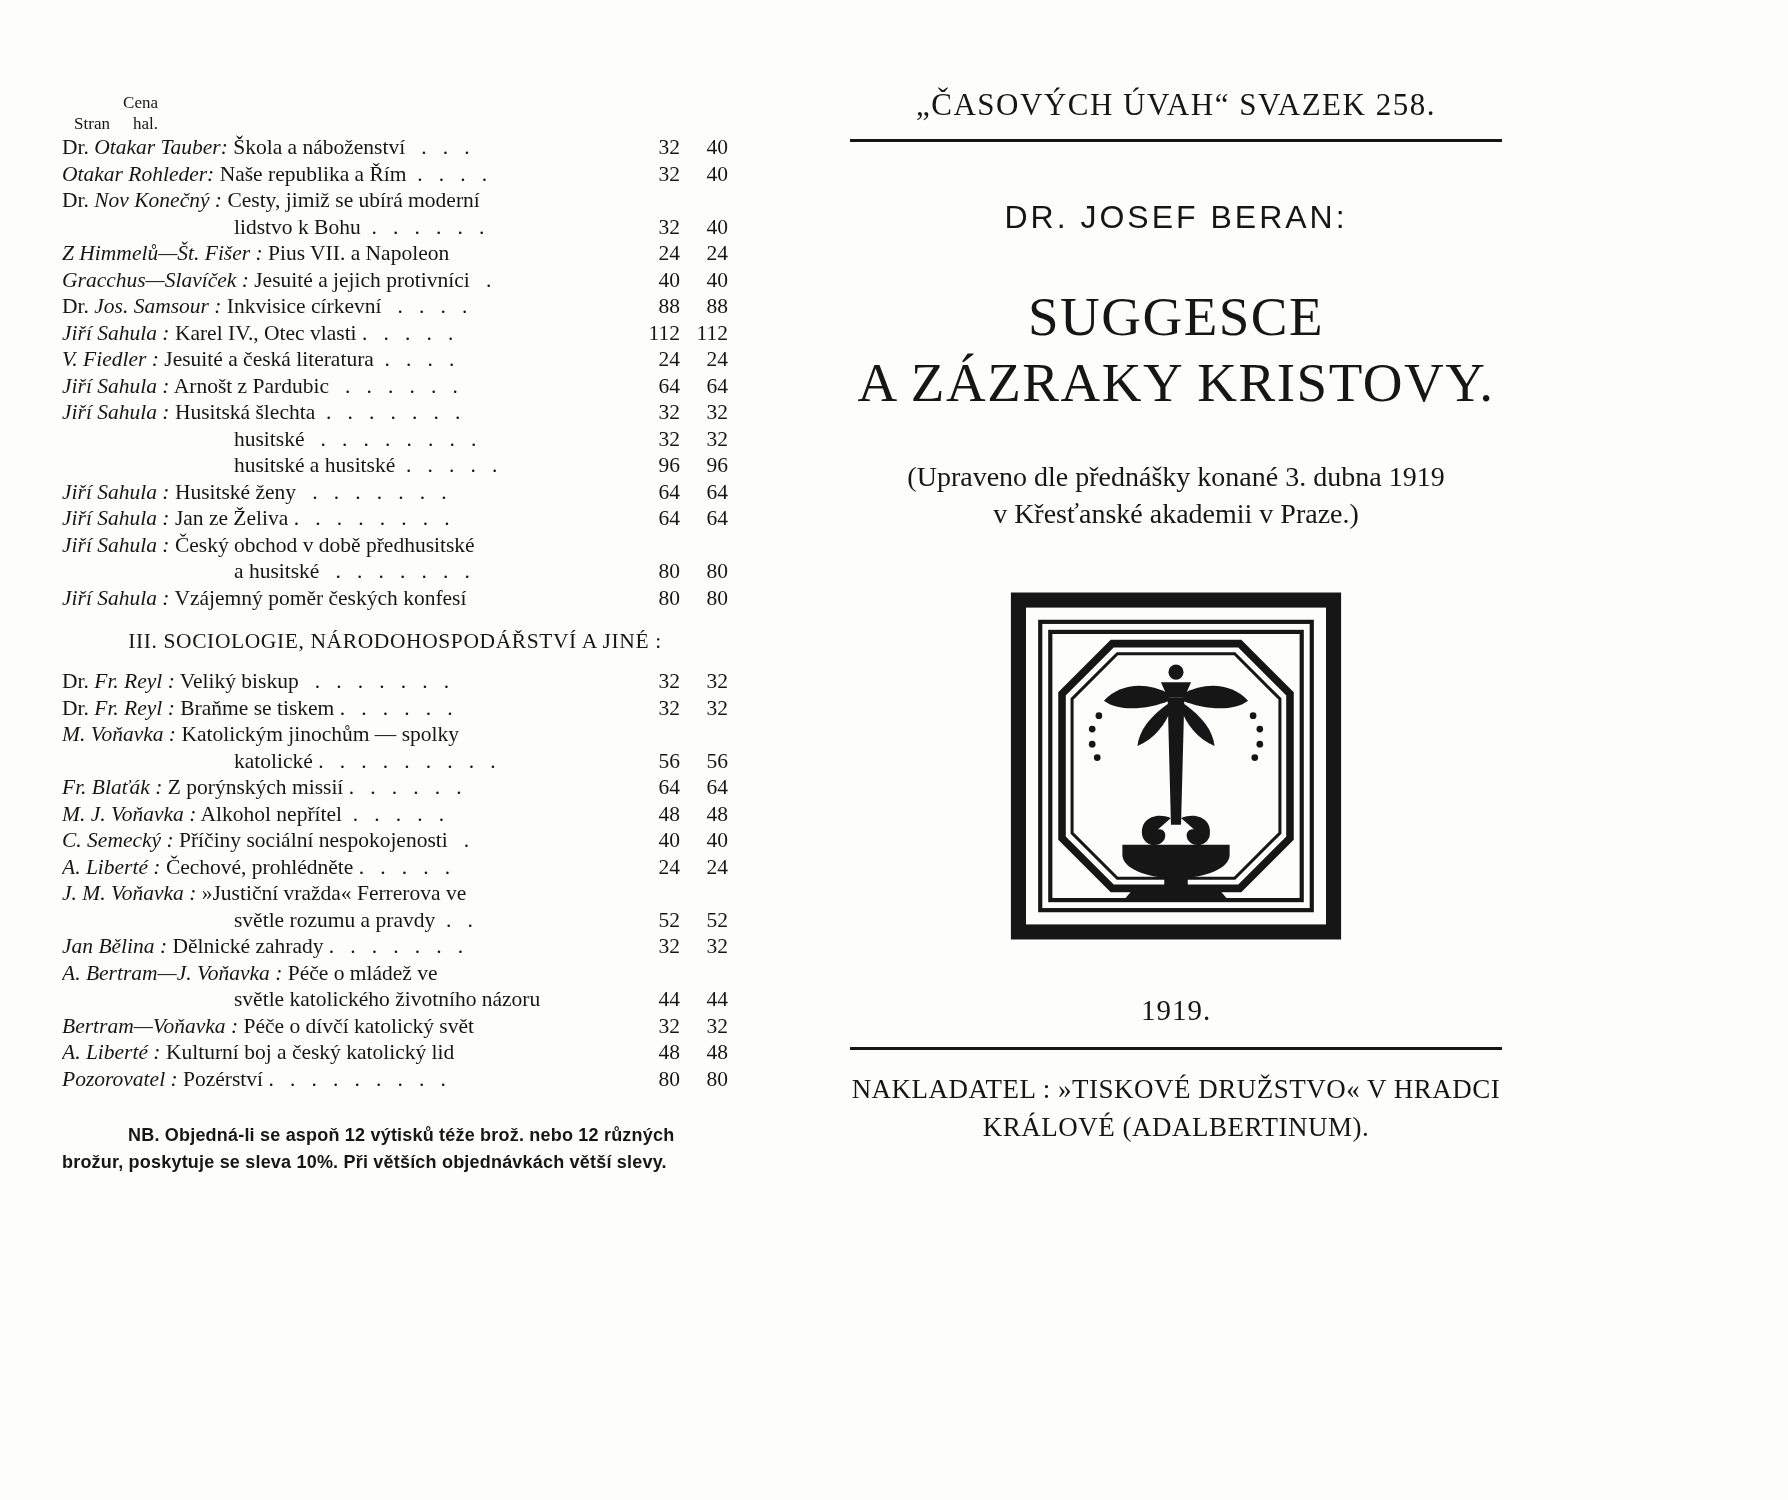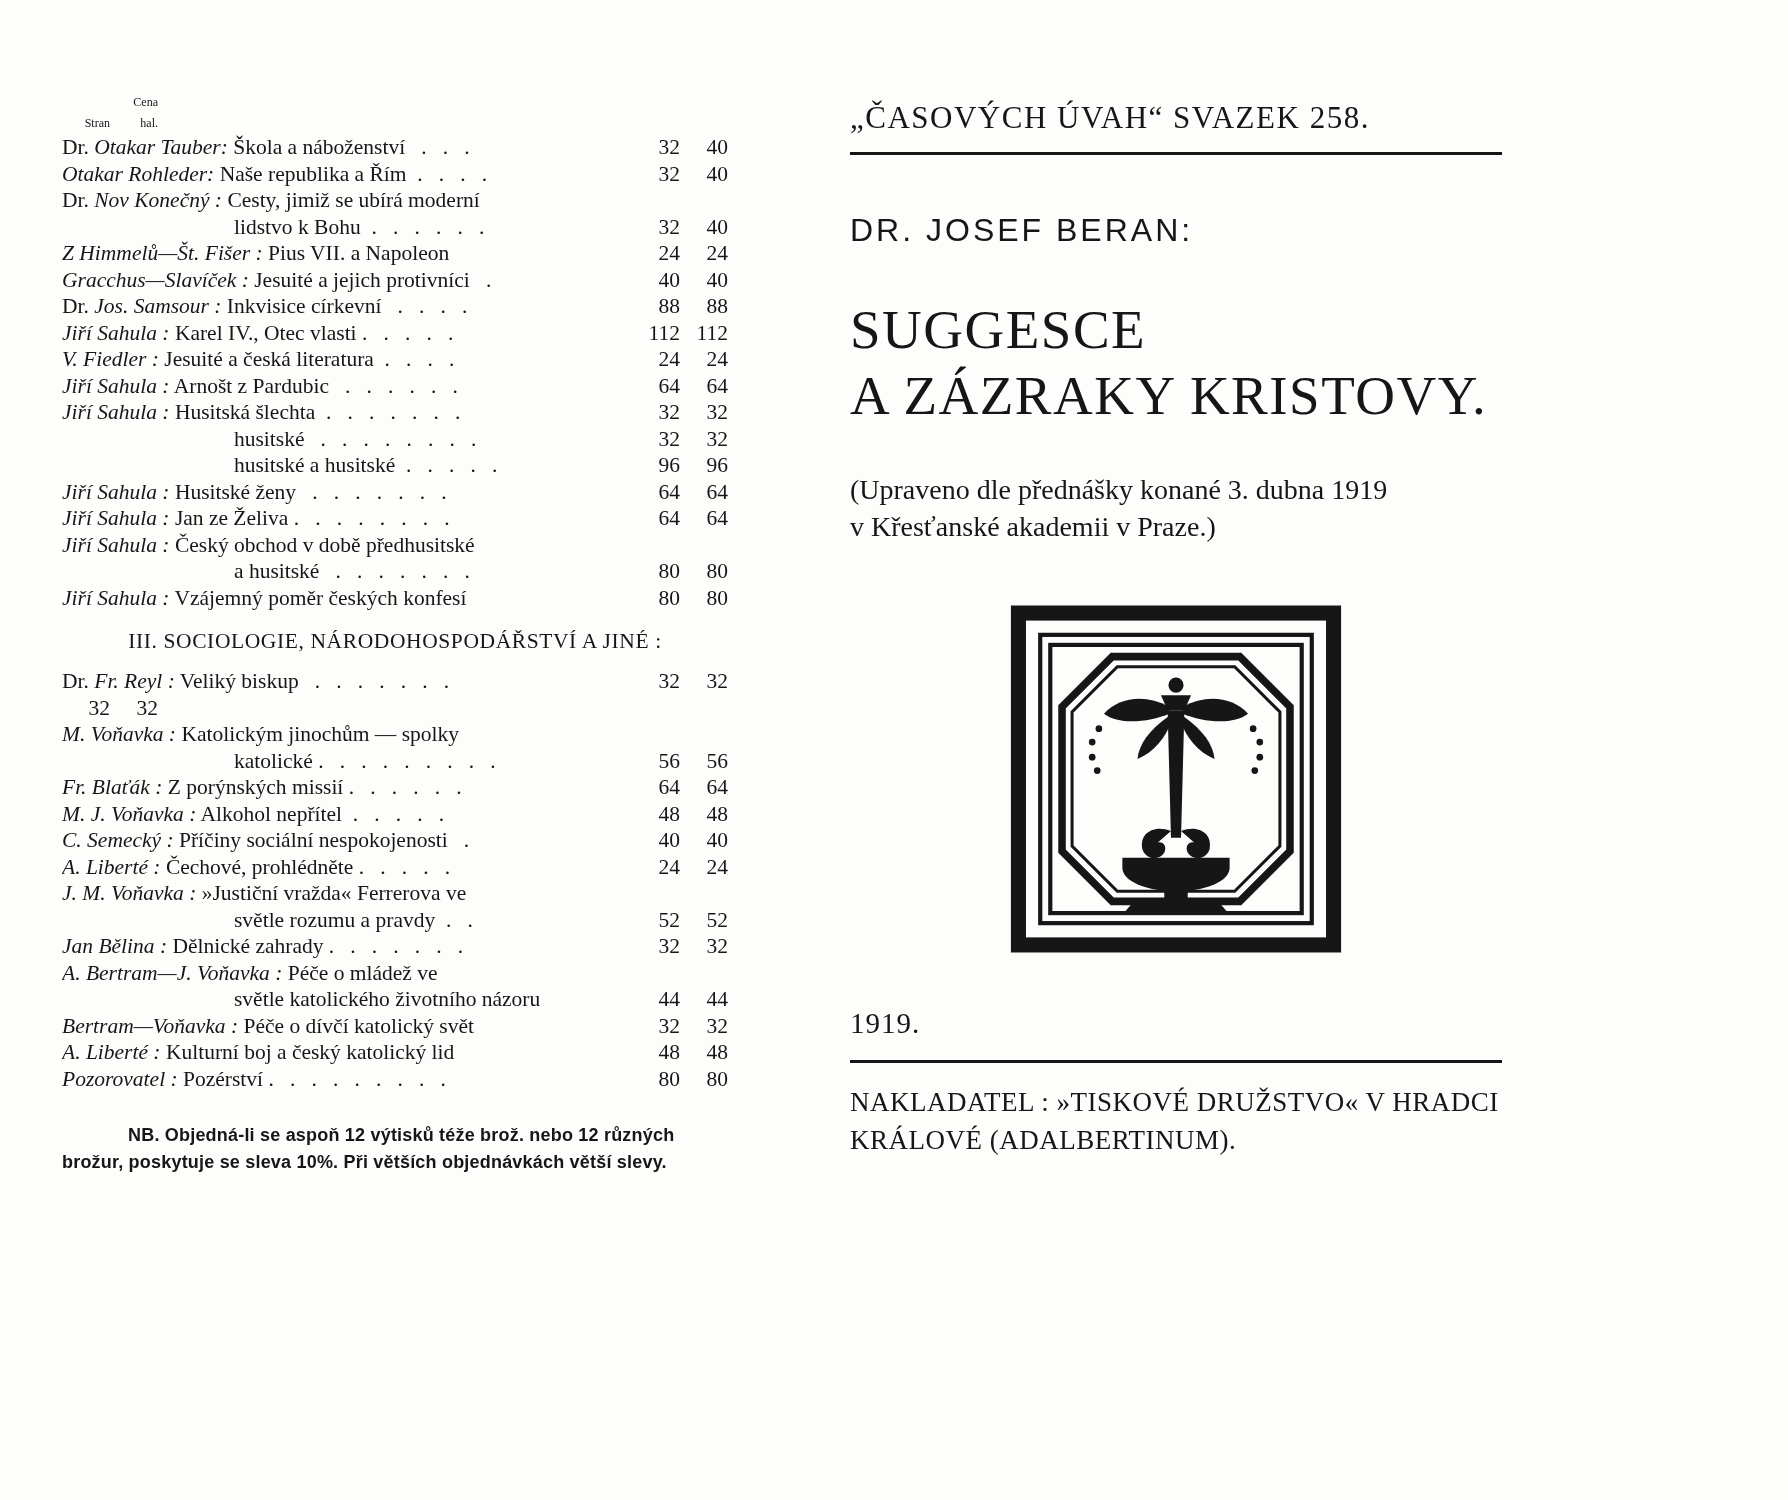--- a/index.html
+++ b/index.html
@@ -5,33 +5,33 @@
   *{box-sizing:border-box}
   html,body{margin:0;padding:0}
   body{
     width:1788px;height:1500px;position:relative;overflow:hidden;
     background:#fdfdfb;color:#161616;
     font-family:"Liberation Serif","DejaVu Serif",serif;
   }
 
   
   .left-page{position:absolute;left:62px;top:92px;width:666px}
-  .col-head{display:flex;font-size:12px;line-height:21px}
+  .col-head{display:flex;font-size:17px;line-height:21px}
   .col-head .ch{white-space:pre}
   .row{display:flex;font-size:21.5px;line-height:26.5px}
   .row .txt{flex:1;white-space:pre;overflow:hidden}
   .row.indent .txt{padding-left:172px}
   .num{width:48px;text-align:right;white-space:pre;flex:0 0 auto}
   .au{font-style:italic}
   .sec-heading{text-align:center;font-size:21.5px;line-height:26px;letter-spacing:.6px;margin:17px 0 14px;white-space:pre}
   .note{margin-top:30px;font-family:"Liberation Sans","DejaVu Sans",sans-serif;font-weight:bold;font-size:18px;line-height:27px;letter-spacing:.2px}
   .note .l1{padding-left:66px}
 
   
-  .right-page{position:absolute;left:850px;top:100px;width:652px;}
+  .right-page{position:absolute;left:850px;top:87px;width:652px;text-align:center}
   .series{font-size:31px;letter-spacing:1.5px;white-space:nowrap}
   .rule{border-top:3px solid #161616;height:0;margin-top:16px}
   .tp-author{font-family:"Liberation Sans","DejaVu Sans",sans-serif;font-size:32px;letter-spacing:3px;margin-top:57px}
   .tp-title{font-size:55px;line-height:66px;letter-spacing:1.5px;margin-top:48px}
   .tp-sub{font-size:28px;line-height:37px;margin-top:42px}
   .emblem-wrap{margin:58px auto 0;width:336px;height:352px}
   .emblem-wrap svg{display:block}
   .tp-year{font-size:29px;letter-spacing:1px;margin-top:52px}
   .rule.bottom{margin-top:20px}
   .tp-pub{font-size:27px;line-height:38px;letter-spacing:.5px;margin-top:20px}
@@ -150,20 +150,21 @@
         <span class="num">80</span>
         <span class="num">80</span>
       </div>
       <div class="sec-heading">III. SOCIOLOGIE, NÁRODOHOSPODÁŘSTVÍ A JINÉ :</div>
       <div class="row">
         <span class="txt">Dr. <i class="au">Fr. Reyl :</i> Veliký biskup   .   .   .   .   .   .   .</span>
         <span class="num">32</span>
         <span class="num">32</span>
       </div>
       <div class="row">
+        <span class="txt">Dr. <i class="au">Fr. Reyl :</i> Braňme se tiskem .   .   .   .   .   .</span>
         <span class="num">32</span>
         <span class="num">32</span>
       </div>
       <div class="row">
         <span class="txt"><i class="au">M. Voňavka :</i> Katolickým jinochům — spolky</span>
         <span class="num"></span>
         <span class="num"></span>
       </div>
       <div class="row indent">
         <span class="txt">katolické .   .   .   .   .   .   .   .   .</span>

